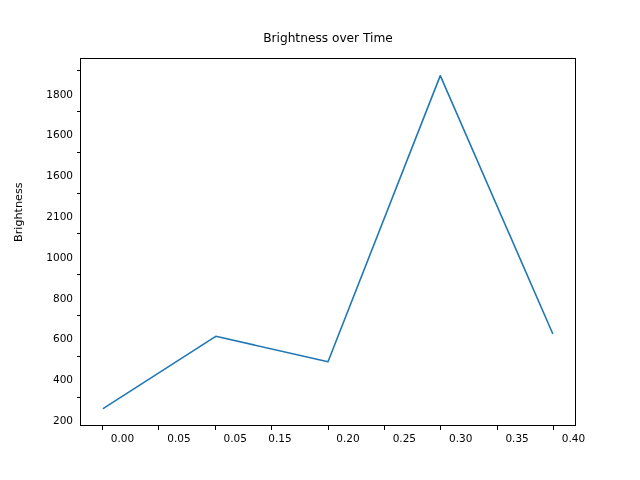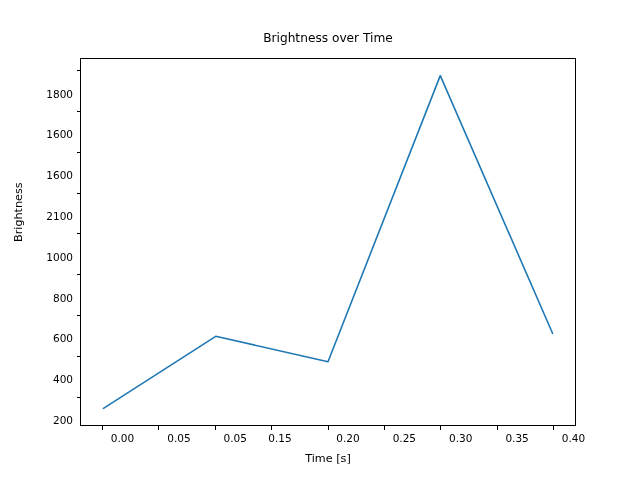--- a/index.html
+++ b/index.html
@@ -146,17 +146,16 @@
       <div class="ytick-mark" style="left: 76.5px; top: 192.542px;"></div>
       <div class="ytick-label" style="left: 38px; width: 35px; top: 193.042px;">2100</div>
       <div class="ytick-mark" style="left: 76.5px; top: 151.744px;"></div>
       <div class="ytick-label" style="left: 38px; width: 35px; top: 152.244px;">1600</div>
       <div class="ytick-mark" style="left: 76.5px; top: 110.946px;"></div>
       <div class="ytick-label" style="left: 38px; width: 35px; top: 111.446px;">1600</div>
       <div class="ytick-mark" style="left: 76.5px; top: 70.1475px;"></div>
       <div class="ytick-label" style="left: 38px; width: 35px; top: 70.6475px;">1800</div>
     </div>
 
-  <div id="xlabel">Time [s]</div>
 
   <div id="ylabel">Brightness</div>
 
 </div>
 
 </body></html>

